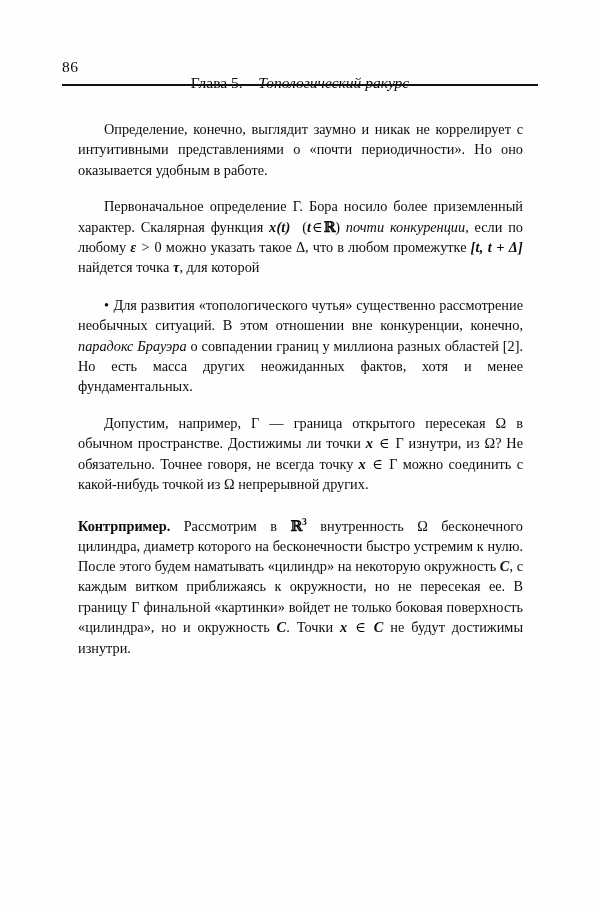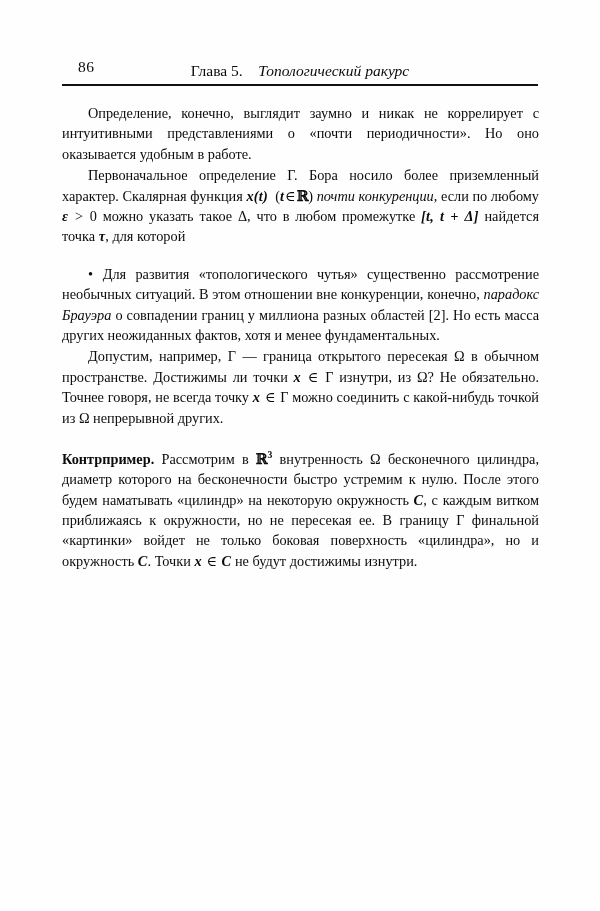--- a/index.html
+++ b/index.html
@@ -27,29 +27,29 @@
   
   .header {
     position: absolute;
     left: 62px;
     top: 58px;
     width: 476px;
     height: 22px;
   }
   .folio {
     position: absolute;
-    left: 16px;
+    left: 0;
     top: 0;
     font-size: 15.5px;
     letter-spacing: 0.4px;
   }
   .header-title {
     position: absolute;
     left: 0;
-    top: 4px;
+    top: 16px;
     width: 476px;
     text-align: center;
     font-size: 15.5px;
     white-space: nowrap;
   }
   .header-title .chap {
     font-style: normal;
   }
   .header-title .subj {
     font-style: italic;
@@ -65,21 +65,21 @@
 
   
   .body-block {
     position: absolute;
     left: 62px;
     top: 103px;
     width: 477px;
   }
 
   p.para {
-    margin: 0;
+    margin: 16px;
     font-size: 14.3px;
     line-height: 20.4px;
     text-align: justify;
     text-justify: inter-word;
     hyphens: manual;
   }
   p.indent {
     text-indent: 26px;
   }
   p.gap-before {

